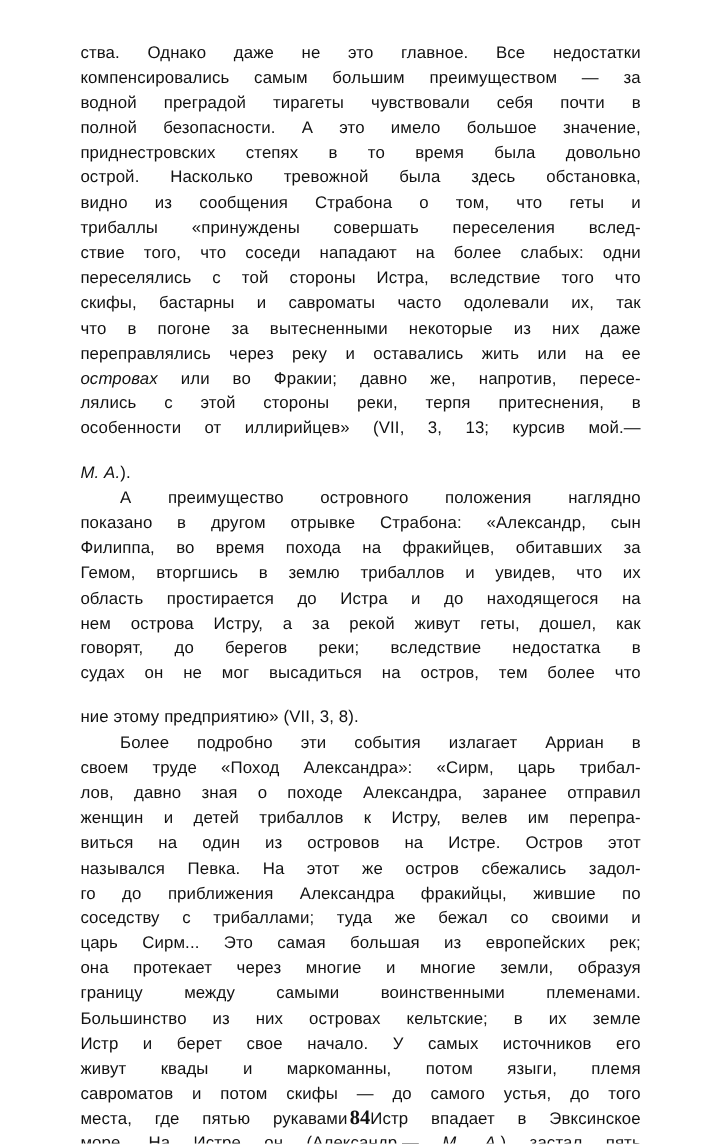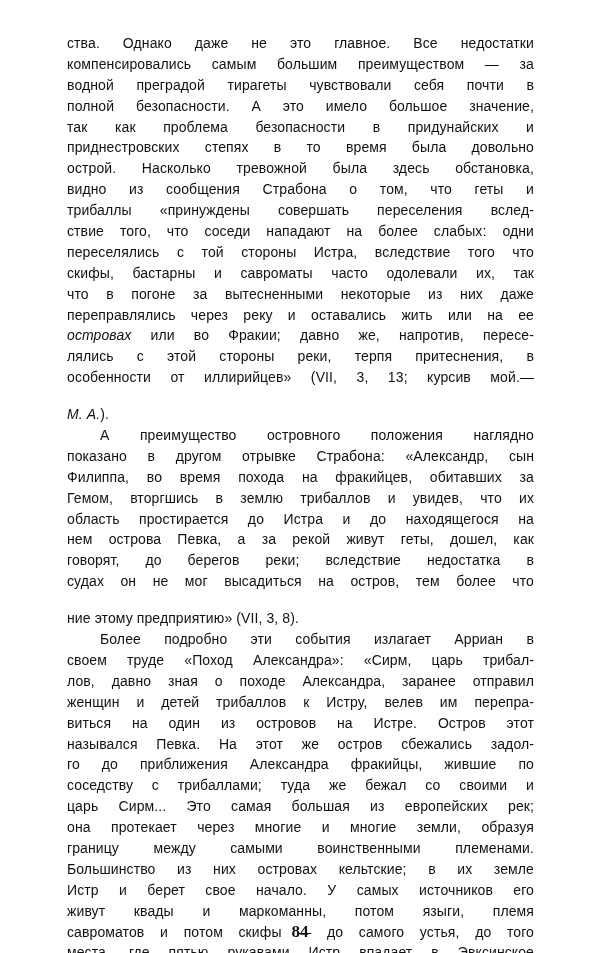--- a/index.html
+++ b/index.html
@@ -55,42 +55,41 @@
 </style>
 </head>
 <body>
 
 <div class="page" id="page-body">
     <div>
       <span class="line"><span>ства. Однако даже не это главное. Все недостатки</span></span>
       <span class="line"><span>компенсировались самым большим преимуществом — за</span></span>
       <span class="line"><span>водной преградой тирагеты чувствовали себя почти в</span></span>
       <span class="line"><span>полной безопасности. А это имело большое значение,</span></span>
-      <span class="line"><span>так как проблема безопасности в придунайских и</span></span>
       <span class="line"><span>приднестровских степях в то время была довольно</span></span>
       <span class="line"><span>острой. Насколько тревожной была здесь обстановка,</span></span>
       <span class="line"><span>видно из сообщения Страбона о том, что геты и</span></span>
       <span class="line"><span>трибаллы «принуждены совершать переселения вслед-</span></span>
       <span class="line"><span>ствие того, что соседи нападают на более слабых: одни</span></span>
       <span class="line"><span>переселялись с той стороны Истра, вследствие того что</span></span>
       <span class="line"><span>скифы, бастарны и савроматы часто одолевали их, так</span></span>
       <span class="line"><span>что в погоне за вытесненными некоторые из них даже</span></span>
       <span class="line"><span>переправлялись через реку и оставались жить или на ее</span></span>
       <span class="line"><span class="it">островах</span><span> или во Фракии; давно же, напротив, пересе-</span></span>
       <span class="line"><span>лялись с этой стороны реки, терпя притеснения, в</span></span>
       <span class="line"><span>особенности от иллирийцев» (VII, 3, 13; курсив мой.—</span></span>
       <span class="line last"><span class="it">М. А.</span><span>).</span></span>
     </div>
     <div>
       <span class="line indent"><span>А преимущество островного положения наглядно</span></span>
       <span class="line"><span>показано в другом отрывке Страбона: «Александр, сын</span></span>
       <span class="line"><span>Филиппа, во время похода на фракийцев, обитавших за</span></span>
       <span class="line"><span>Гемом, вторгшись в землю трибаллов и увидев, что их</span></span>
       <span class="line"><span>область простирается до Истра и до находящегося на</span></span>
-      <span class="line"><span>нем острова Певка, а за рекой живут геты, дошел, как</span></span>
+      <span class="line"><span>нем острова Истру, а за рекой живут геты, дошел, как</span></span>
       <span class="line"><span>говорят, до берегов реки; вследствие недостатка в</span></span>
       <span class="line"><span>судах он не мог высадиться на остров, тем более что</span></span>
       <span class="line last"><span>ние этому предприятию» (VII, 3, 8).</span></span>
     </div>
     <div>
       <span class="line indent"><span>Более подробно эти события излагает Арриан в</span></span>
       <span class="line"><span>своем труде «Поход Александра»: «Сирм, царь трибал-</span></span>
       <span class="line"><span>лов, давно зная о походе Александра, заранее отправил</span></span>
       <span class="line"><span>женщин и детей трибаллов к Истру, велев им перепра-</span></span>
       <span class="line"><span>виться на один из островов на Истре. Остров этот</span></span>

